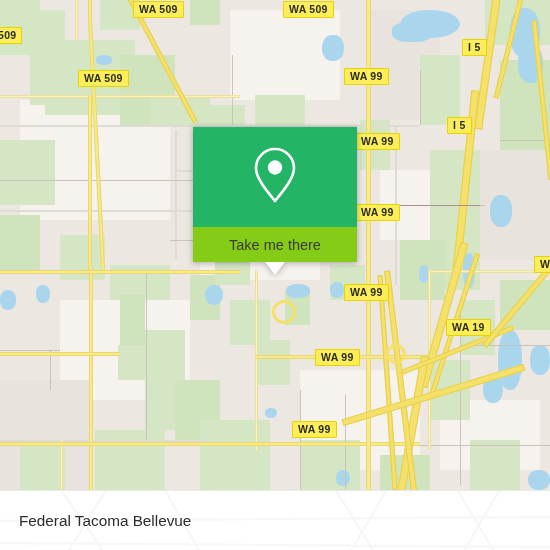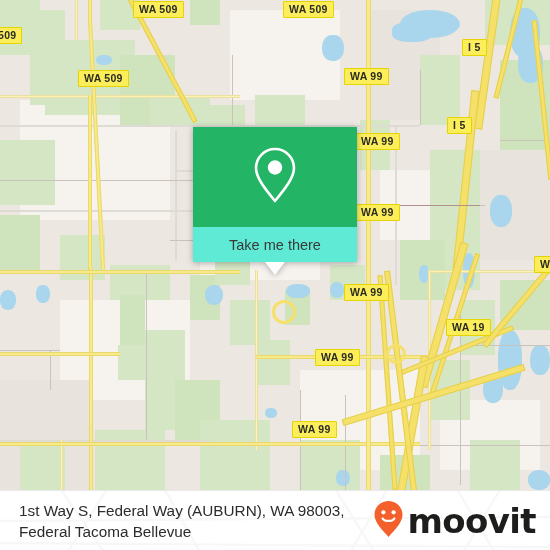--- a/index.html
+++ b/index.html
@@ -88,21 +88,21 @@
     width: 164px; height: 135px;
     filter: drop-shadow(0 1px 3px rgba(0,0,0,0.30));
   }
   #card-top {
     width: 100%; height: 100px;
     background: #23b565;
     display: flex; align-items: center; justify-content: center;
   }
   #card-bottom {
     width: 100%; height: 35px;
-    background: #5eead4;
+    background: #84cc16;
     display: flex; align-items: center; justify-content: center;
     position: relative;
   }
   #card-label {
     font-size: 14.5px;
     color: #3a3a3a;
     font-family: "Liberation Sans", sans-serif;
   }
   #card-tail {
     position: absolute;
@@ -363,31 +363,19 @@
         <path d="M330 -10 L380 70"></path>
         <path d="M392 -10 L345 70"></path>
         <path d="M452 -10 L500 70"></path>
         <path d="M505 -10 L458 70"></path>
         <path d="M0 30 L550 26"></path>
         <path d="M0 52 L550 56"></path>
       </g>
     </svg>
 
     <div id="footer-address">
-      <div>1st Way S, Federal Way (AUBURN), WA 98003,</div>
       <div>Federal Tacoma Bellevue</div>
     </div>
 
-    <div id="brand">
-      <span>
-        <svg width="31" height="38" viewBox="0 0 31 38" aria-hidden="true">
-          <path d="M15.5 1 C7.7 1 1.5 7.2 1.5 15 C1.5 22.5 9.5 30 15.5 37 C21.5 30 29.5 22.5 29.5 15 C29.5 7.2 23.3 1 15.5 1 Z" fill="#f4602c"></path>
-          <circle cx="10.4" cy="12.3" r="2.1" fill="#ffffff"></circle>
-          <circle cx="20.6" cy="12.3" r="2.1" fill="#ffffff"></circle>
-          <path d="M9.6 18.4 C11.4 21.8 19.6 21.8 21.4 18.4" fill="none" stroke="#ffffff" stroke-width="2.2" stroke-linecap="round"></path>
-        </svg>
-      </span>
-      <span id="brand-wordmark">moovit</span>
-    </div>
 
   </div>
 
 </div>
 
 </body></html>

